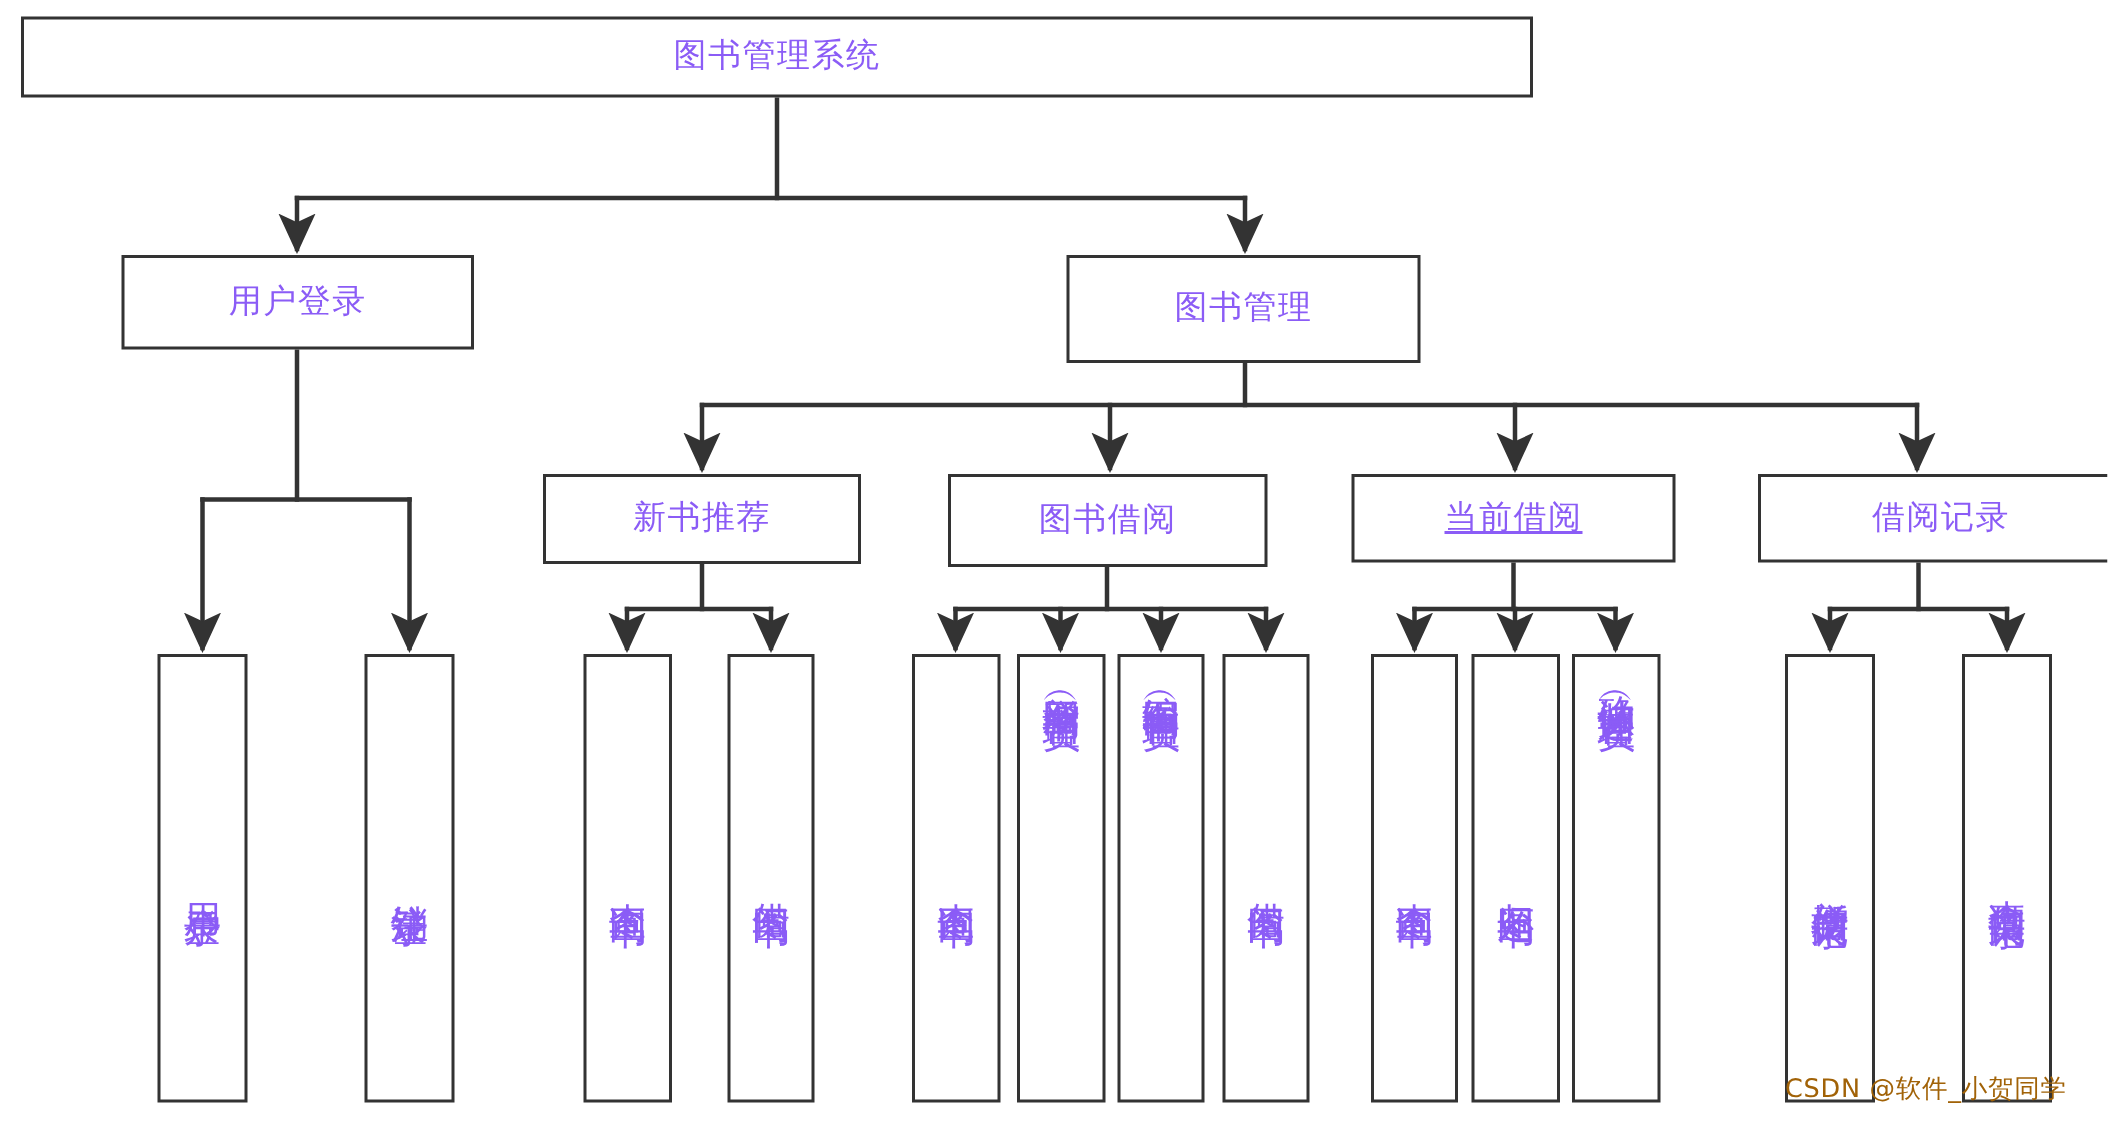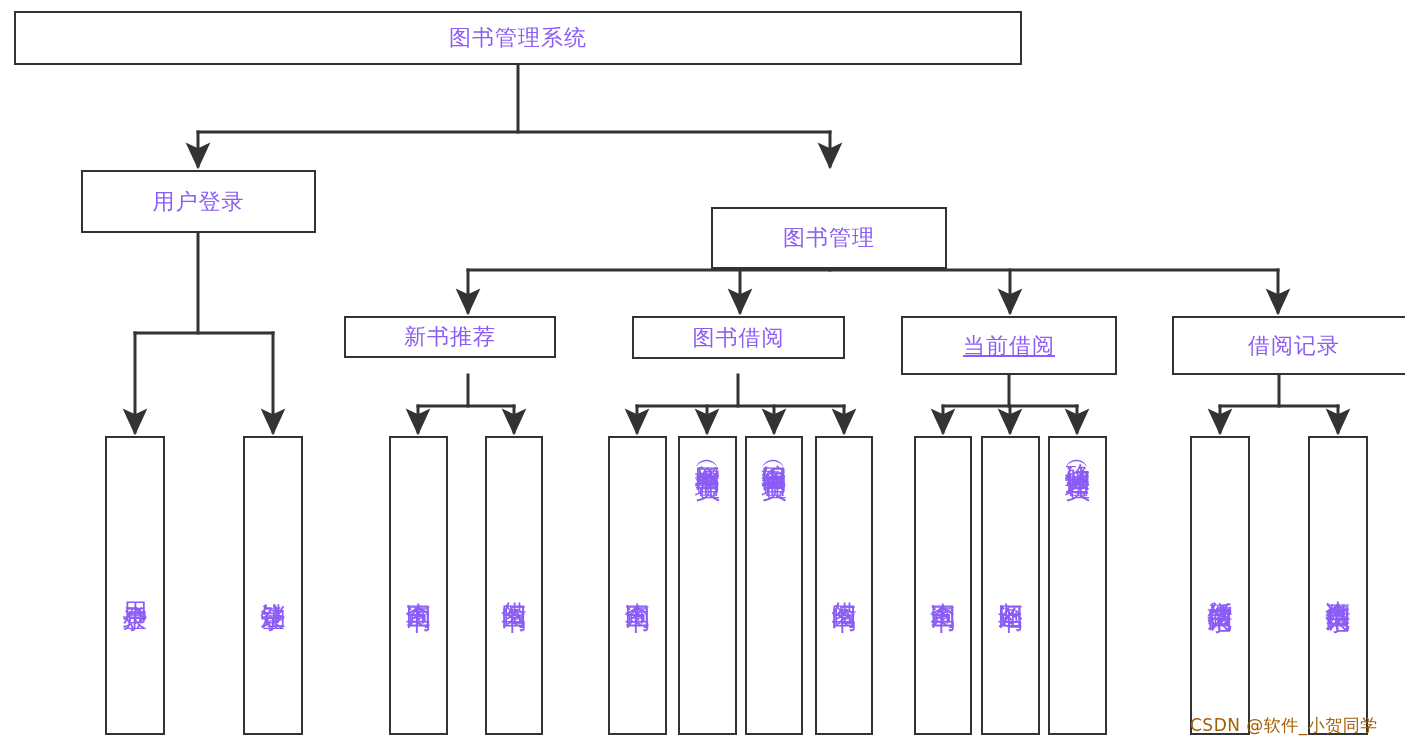--- a/index.html
+++ b/index.html
@@ -121,28 +121,28 @@
     </g>
   </svg>
 
   <div class="node horiz" style="left:14px;top:11px;width:1008px;height:54px;">
     <span class="label">图书管理系统</span>
   </div>
 
   <div class="node horiz" style="left:81px;top:170px;width:235px;height:63px;">
     <span class="label">用户登录</span>
   </div>
-  <div class="node horiz" style="left:711px;top:170px;width:236px;height:62px;margin-top:37px;">
+  <div class="node horiz" style="left:711px;top:170px;width:236px;height:72px;">
     <span class="label">图书管理</span>
   </div>
 
-  <div class="node horiz" style="left:344px;top:316px;width:212px;height:42px;">
+  <div class="node horiz" style="left:362px;top:316px;width:212px;height:60px;">
     <span class="label">新书推荐</span>
   </div>
-  <div class="node horiz" style="left:632px;top:316px;width:213px;height:43px;">
+  <div class="node horiz" style="left:632px;top:316px;width:213px;height:62px;">
     <span class="label">图书借阅</span>
   </div>
   <div class="node horiz" style="left:901px;top:316px;width:216px;height:59px;text-decoration:underline;">
     <span class="label">当前借阅</span>
   </div>
   <div class="node horiz" style="left:1172px;top:316px;width:244px;height:59px;">
     <span class="label">借阅记录</span>
   </div>
 
   <div class="node vert mid" style="left:105px;top:436px;width:60px;height:299px;">

